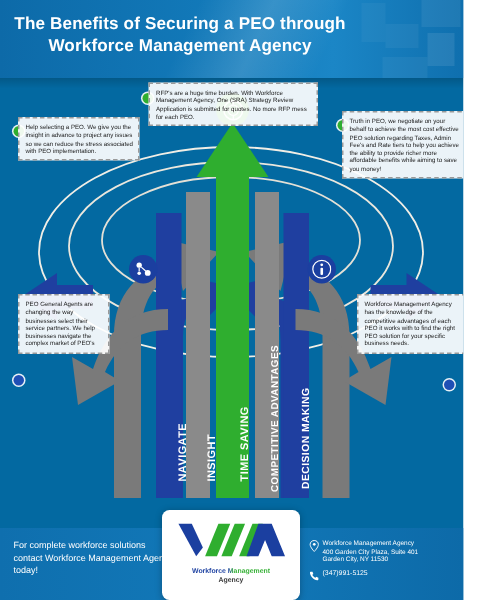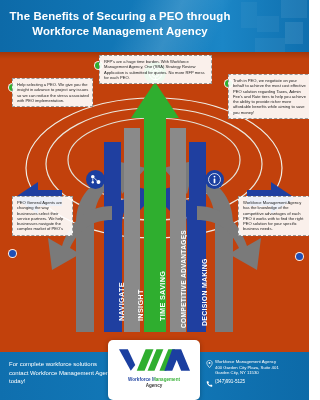--- a/index.html
+++ b/index.html
@@ -1,21 +1,21 @@
 <!DOCTYPE html>
 <html><head>
 <meta charset="utf-8">
 <style>
   html,body{margin:0;padding:0;}
   body{
     width:309px;height:400px;overflow:hidden;
     font-family:"Liberation Sans",sans-serif;
     background:#ffffff;position:relative;
   }
-  #poster{position:absolute;inset:0;width:309px;height:400px;overflow:hidden;background:#c2410c;}
+  #poster{position:absolute;inset:0;width:309px;height:400px;overflow:hidden;background:#0369a1;}
 
   
   .header{
     position:absolute;left:0;top:0;width:309px;height:52px;
     background:#1277b8;overflow:hidden;
   }
   .header .sheen{
     position:absolute;inset:0;
     background:
       linear-gradient(115deg,rgba(255,255,255,.00) 40%,rgba(255,255,255,.14) 55%,rgba(255,255,255,0) 70%),

